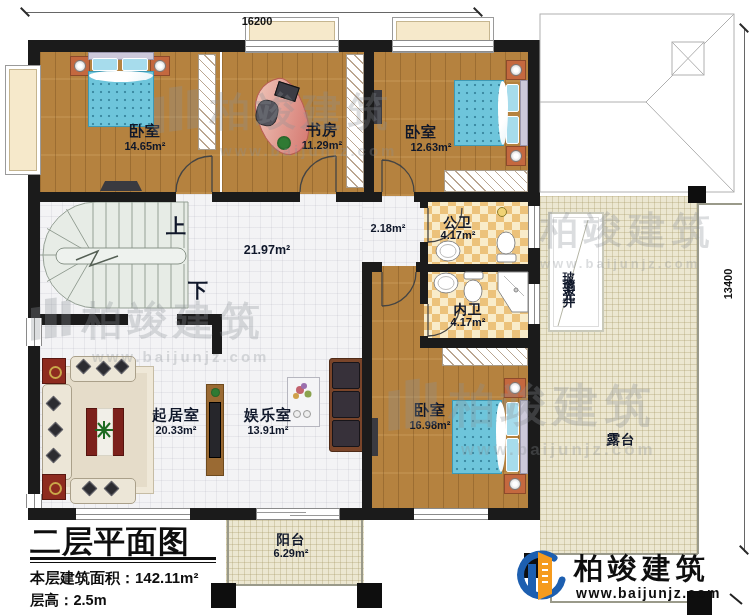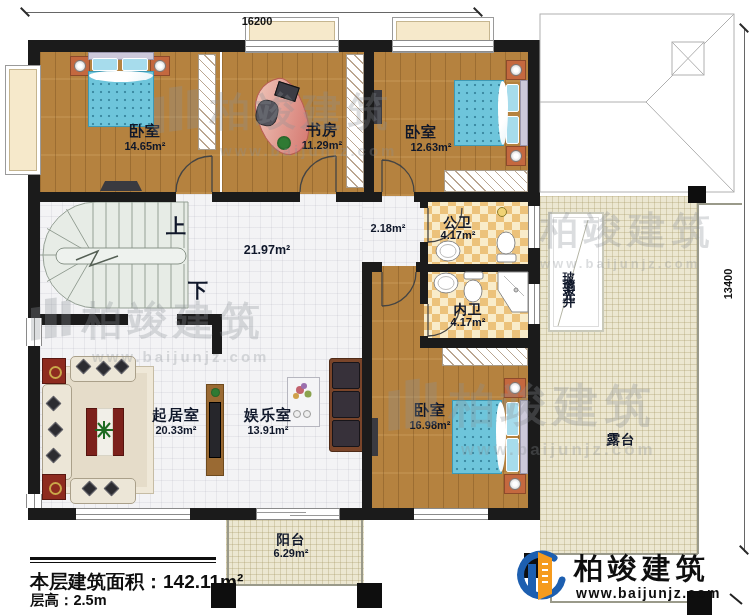--- a/index.html
+++ b/index.html
@@ -353,23 +353,24 @@
     <svg width="58" height="68" viewBox="0 0 40 48">
         <g transform="skewY(-8)" fill="#8b9196">
           <rect x="2" y="14" width="8" height="28"></rect>
           <rect x="14" y="8" width="10" height="34"></rect>
           <rect x="28" y="12" width="8" height="30"></rect>
         </g>
       </svg><span class="t1" style="font-size:46px">柏竣建筑</span>
     <div class="t2" style="margin-left:76px;font-size:17px">www.baijunjz.com</div>
   </div>
 
+  <div class="tb" style="left:30px;top:521px;font-size:31px;letter-spacing:1px">二层平面图</div>
   <i class="obj" style="left:30px;top:557px;width:186px;height:3px;background:#0e0e0e;z-index:10"></i>
   <i class="obj" style="left:30px;top:562px;width:186px;height:1px;background:#0e0e0e;z-index:10"></i>
-  <div class="tb" style="left:30px;top:569px;font-size:19px"><span>本层建筑面积：</span><span>142.11m²</span></div>
+  <div class="tb" style="left:30px;top:569px;font-size:15px"><span>本层建筑面积：</span><span>142.11m²</span></div>
   <div class="tb" style="left:30px;top:591px;font-size:14.5px"><span>层高：</span><span>2.5m</span></div>
 
   <svg width="50" height="56" viewBox="0 0 50 56" style="position:absolute;left:516px;top:548px;z-index:10">
     <path d="M38,10 A21,21 0 1 0 46,32" fill="none" stroke="#1d5fb0" stroke-width="7" stroke-linecap="round"></path>
     <polygon points="22,4 36,10 36,46 22,52" fill="#f59b1e"></polygon>
     <rect x="12" y="16" width="8" height="28" fill="#1d5fb0"></rect>
     <g stroke="#ffffff" stroke-width="2">
         <path d="M26,16 h6 M26,22 h6 M26,28 h6 M26,34 h6"></path>
       </g>
   </svg>

